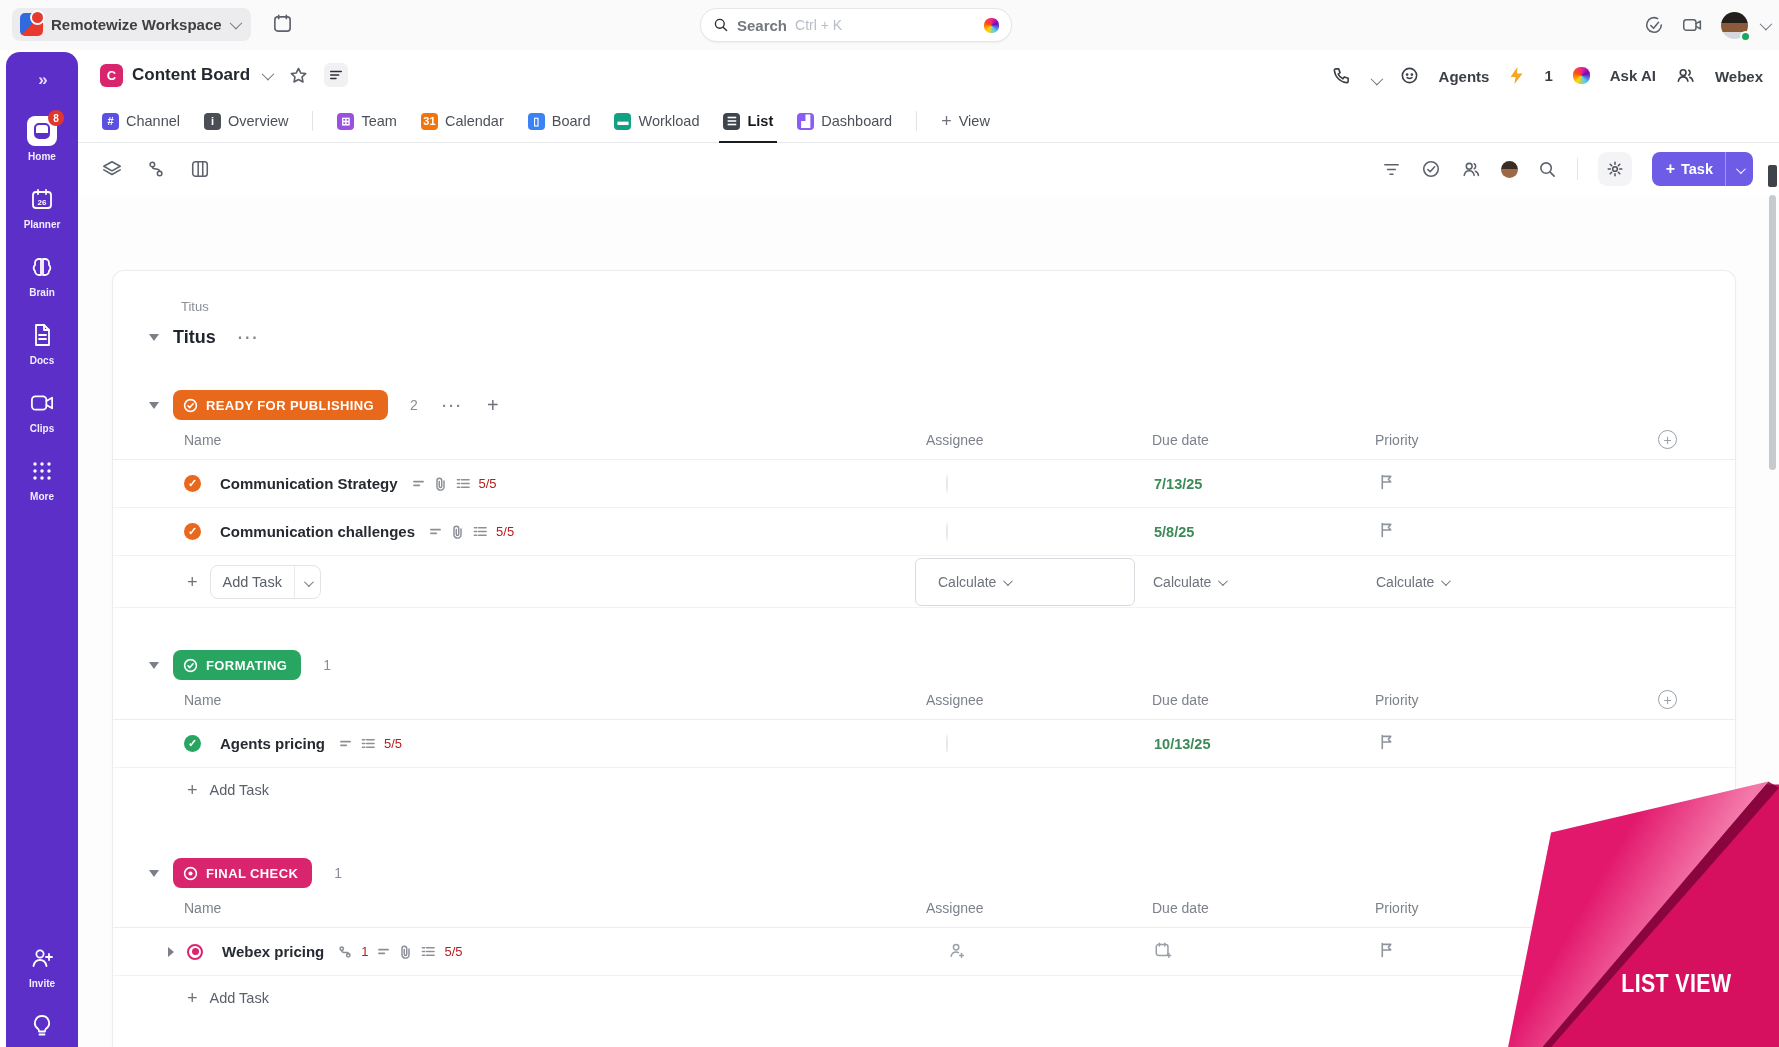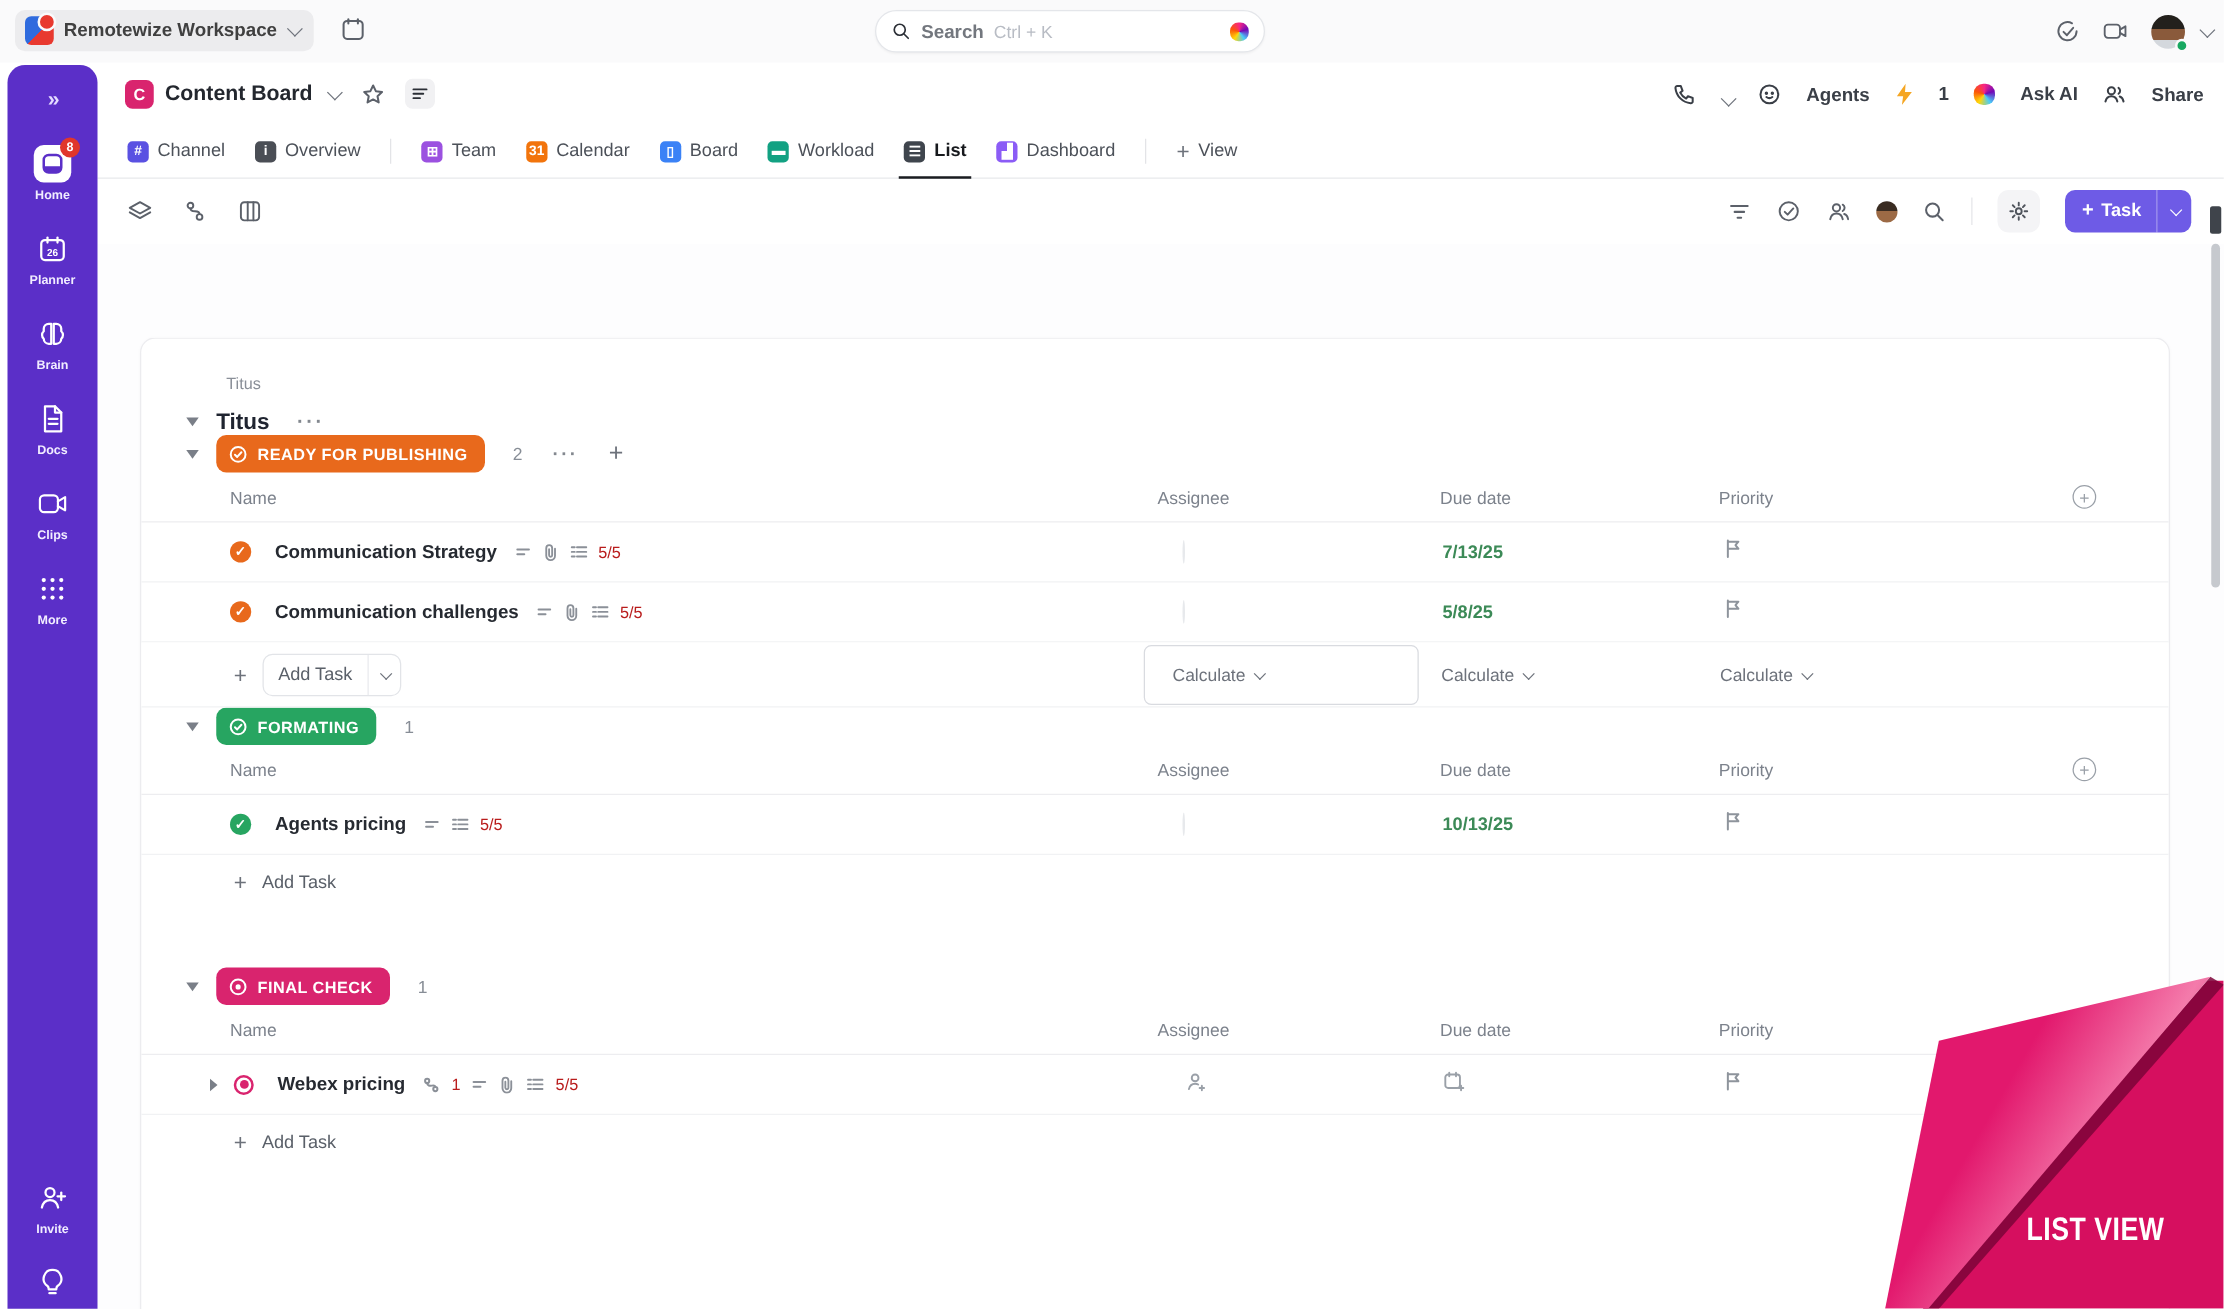--- a/index.html
+++ b/index.html
@@ -84,21 +84,21 @@
   .card { position:absolute; left:34px; top:75px; width:1624px; height:900px; background:#fff;
     border:1px solid #ececef; border-bottom:none; border-radius:12px 12px 0 0;
     box-shadow:0 1px 3px rgba(0,0,0,.03); padding-top:28px; overflow:hidden; }
   .loc-label { font-size:13px; color:#8a8f98; padding-left:68px; }
   .group-head { display:flex; align-items:center; margin-top:13px; padding-left:36px; }
   .tri { width:0; height:0; border-left:5.5px solid transparent; border-right:5.5px solid transparent;
     border-top:7px solid #7a7f88; margin-right:14px; cursor:pointer; }
   .group-title { font-size:18px; font-weight:700; color:#1f2430; }
   .dots { color:#83888f; font-size:16px; font-weight:700; letter-spacing:2px; margin-left:22px; cursor:pointer; }
 
-  .section { }
+  .section { margin-top:42px; }
   .sec-head { display:flex; align-items:center; padding-left:36px; height:30px; }
   .badge { height:30px; border-radius:8px; display:flex; align-items:center; gap:8px; padding:0 14px 0 10px;
     color:#fff; font-size:13px; font-weight:700; letter-spacing:.4px; cursor:pointer; }
   .sec-count { font-size:14px; color:#878d96; margin-left:22px; }
   .sec-dots { color:#83888f; font-size:15px; font-weight:700; letter-spacing:2px; margin-left:24px; cursor:pointer; }
   .sec-plus { color:#6d727b; font-size:20px; margin-left:24px; cursor:pointer; line-height:1; }
 
   .grid-row { display:grid; grid-template-columns:813px 226px 223px 251px 1fr; align-items:center; }
   .col-head { height:40px; font-size:14px; color:#7c828c; border-bottom:1px solid #ededf0; }
   .col-head .c1 { padding-left:71px; }
@@ -349,21 +349,21 @@
         <span class="ai-chip" style="margin:0;width:17px;height:17px;"></span>
         <span>Ask AI</span>
       </span>
       <span class="vh-item">
         <svg class="gicon" width="19" height="19" viewBox="0 0 20 20">
           <circle cx="7.5" cy="7" r="3"></circle>
             <path d="M2.5 16c.6-3 2.6-4.5 5-4.5s4.4 1.5 5 4.5"></path>
             <path d="M13.5 4.5a3 3 0 0 1 0 5"></path>
             <path d="M14.5 11.8c1.7.5 2.8 1.9 3.2 4.2"></path>
         </svg>
-        <span>Share</span>
+        <span>Webex</span>
       </span>
     </div>
   </div>
 
   <div class="tabs">
     <span class="tab">
       <span class="tab-ic" style="background:#5a51e2;">#</span>
       <span>Channel</span>
     </span>
     <span class="tab">

